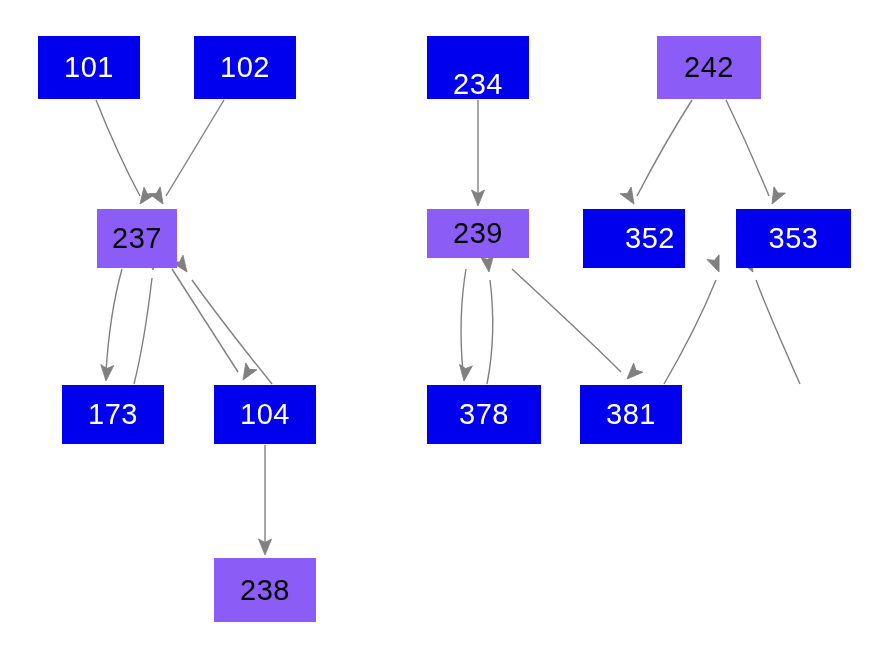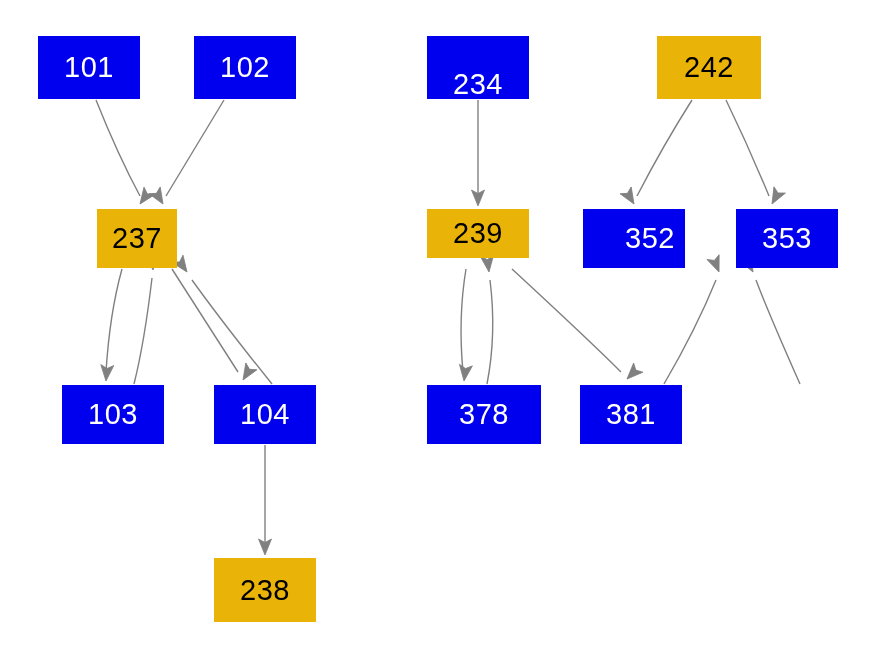--- a/index.html
+++ b/index.html
@@ -41,21 +41,21 @@
     font-size: 29px;
     line-height: 1;
     letter-spacing: 0.5px;
     user-select: none;
   }
   .node-box.blue {
     background: #0000ee;
     color: #ffffff;
   }
   .node-box.yellow {
-    background: #eab308;
+    background: #8b5cf6;
     color: #000000;
   }
   .node-label {
     pointer-events: none;
   }
 </style>
 </head>
 <body>
 
 <div id="graph-canvas">
@@ -140,25 +140,25 @@
       </div>
       <div class="node-box yellow" style="left: 97px; top: 209px; width: 80px; height: 59px;">
         <span class="node-label">237</span>
       </div>
       <div class="node-box yellow" style="left: 427px; top: 209px; width: 102px; height: 49px;">
         <span class="node-label">239</span>
       </div>
       <div class="node-box blue" style="left: 583px; top: 209px; width: 102px; height: 59px; padding-left: 32px;">
         <span class="node-label">352</span>
       </div>
-      <div class="node-box blue" style="left: 736px; top: 209px; width: 102px; height: 59px;">
+      <div class="node-box blue" style="left: 736px; top: 209px; width: 115px; height: 59px;">
         <span class="node-label">353</span>
       </div>
       <div class="node-box blue" style="left: 62px; top: 385px; width: 102px; height: 59px;">
-        <span class="node-label">103</span>
+        <span class="node-label">173</span>
       </div>
       <div class="node-box blue" style="left: 214px; top: 385px; width: 102px; height: 59px; align-items: center;">
         <span class="node-label">104</span>
       </div>
       <div class="node-box blue" style="left: 427px; top: 385px; width: 114px; height: 59px;">
         <span class="node-label">378</span>
       </div>
       <div class="node-box blue" style="left: 580px; top: 385px; width: 102px; height: 59px;">
         <span class="node-label">381</span>
       </div>

